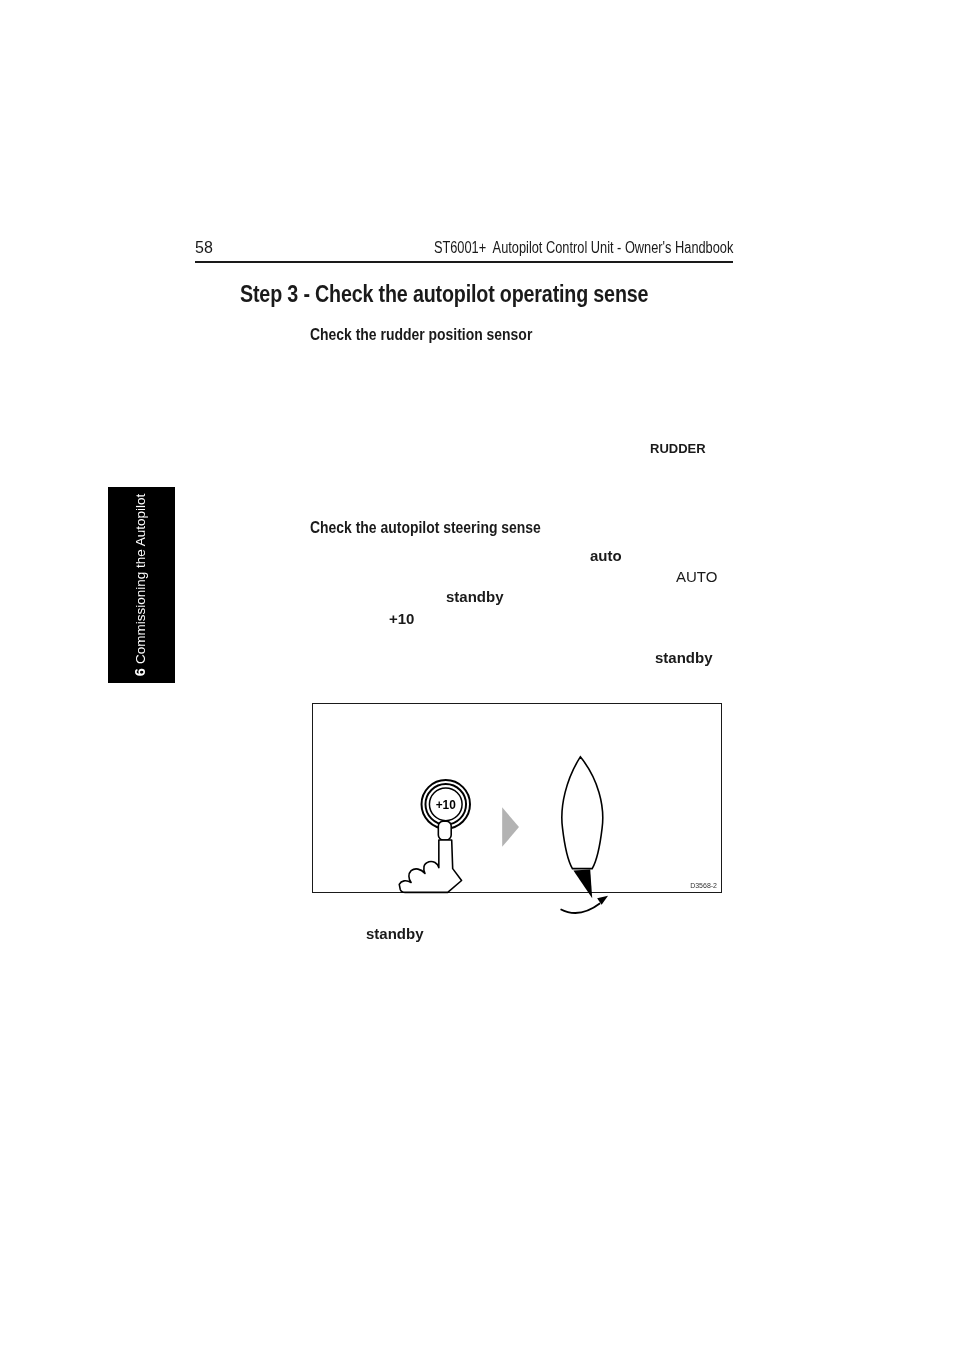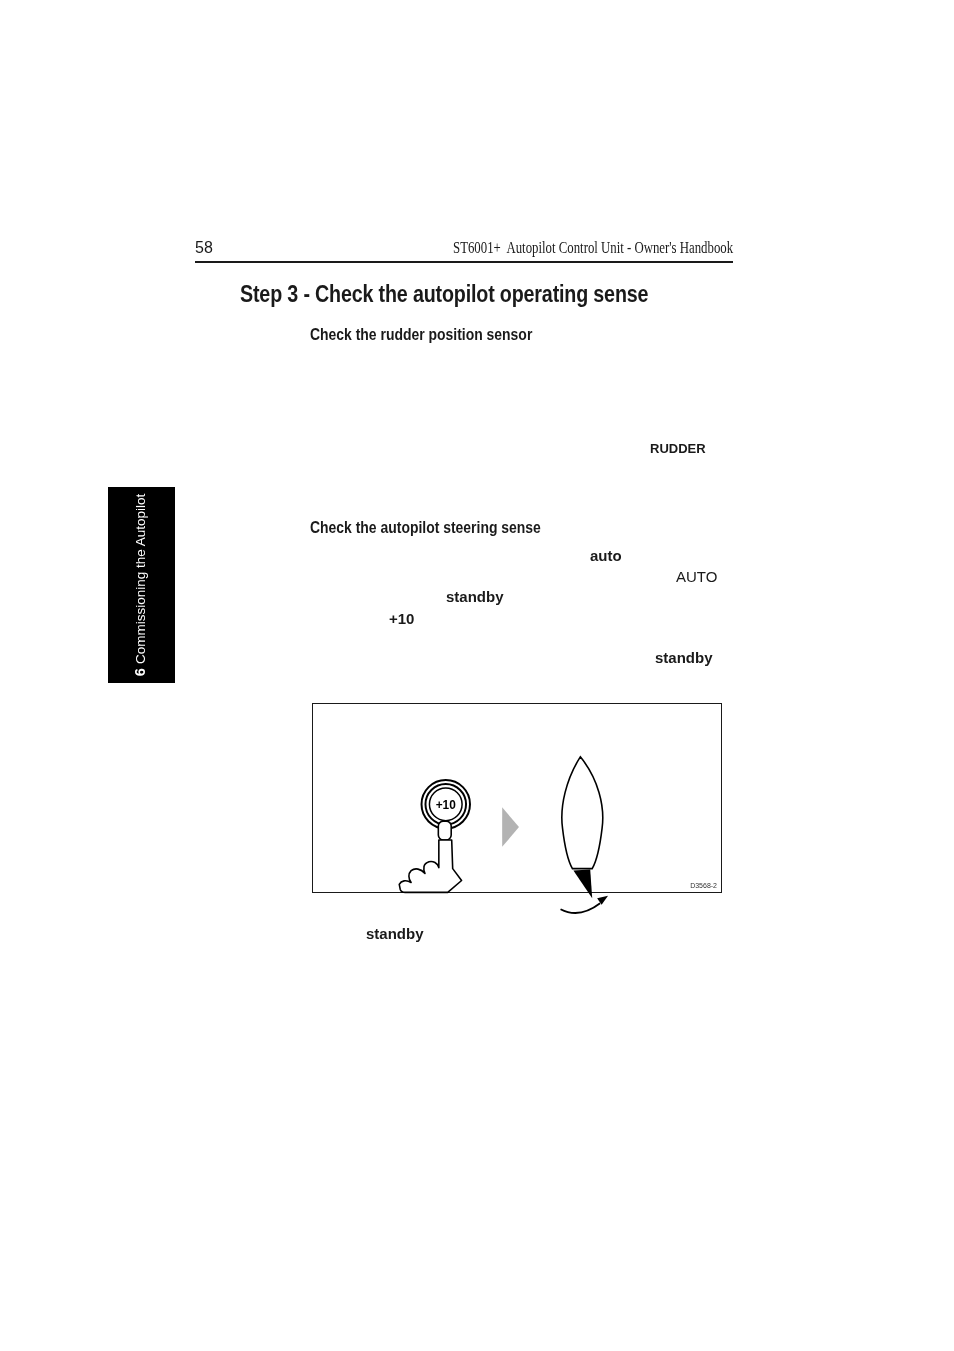--- a/index.html
+++ b/index.html
@@ -3,21 +3,21 @@
 <meta charset="utf-8">
 <style>
   html,body{margin:0;padding:0;background:#ffffff;}
   body{width:954px;height:1351px;font-family:"Liberation Sans",sans-serif;color:#1a1a1a;}
   .page{position:relative;width:954px;height:1351px;background:#fff;overflow:hidden;}
   .abs{position:absolute;line-height:1.1;white-space:pre;}
   .sx82{transform:scaleX(.82);transform-origin:left top;}
   .sx80r{transform:scaleX(.80);transform-origin:right top;}
 
   .hdr-num{left:195px;top:239px;font-size:16px;}
-  .hdr-title{left:195px;top:239px;width:538px;text-align:right;font-size:16px;font-family:Liberation Serif, serif;}
+  .hdr-title{left:195px;top:239px;width:538px;text-align:right;font-size:16px;}
   .hdr-rule{left:195px;top:261px;width:538px;height:2px;background:#1a1a1a;}
 
   .step-title{left:240px;top:281px;font-size:24px;font-weight:bold;letter-spacing:-.2px;}
   .sub-rudder{left:310px;top:326px;font-size:17px;font-weight:bold;}
   .kw-rudder{left:650px;top:442px;font-size:13px;font-weight:bold;}
 
   .chapter-tab{left:108px;top:487px;width:67px;height:196px;background:#000;
     display:flex;align-items:center;justify-content:center;}
   .tab-text{transform:rotate(-90deg);white-space:nowrap;color:#fff;font-size:13.5px;}
   .tab-num{font-weight:bold;font-size:14.5px;margin-right:4px;}

